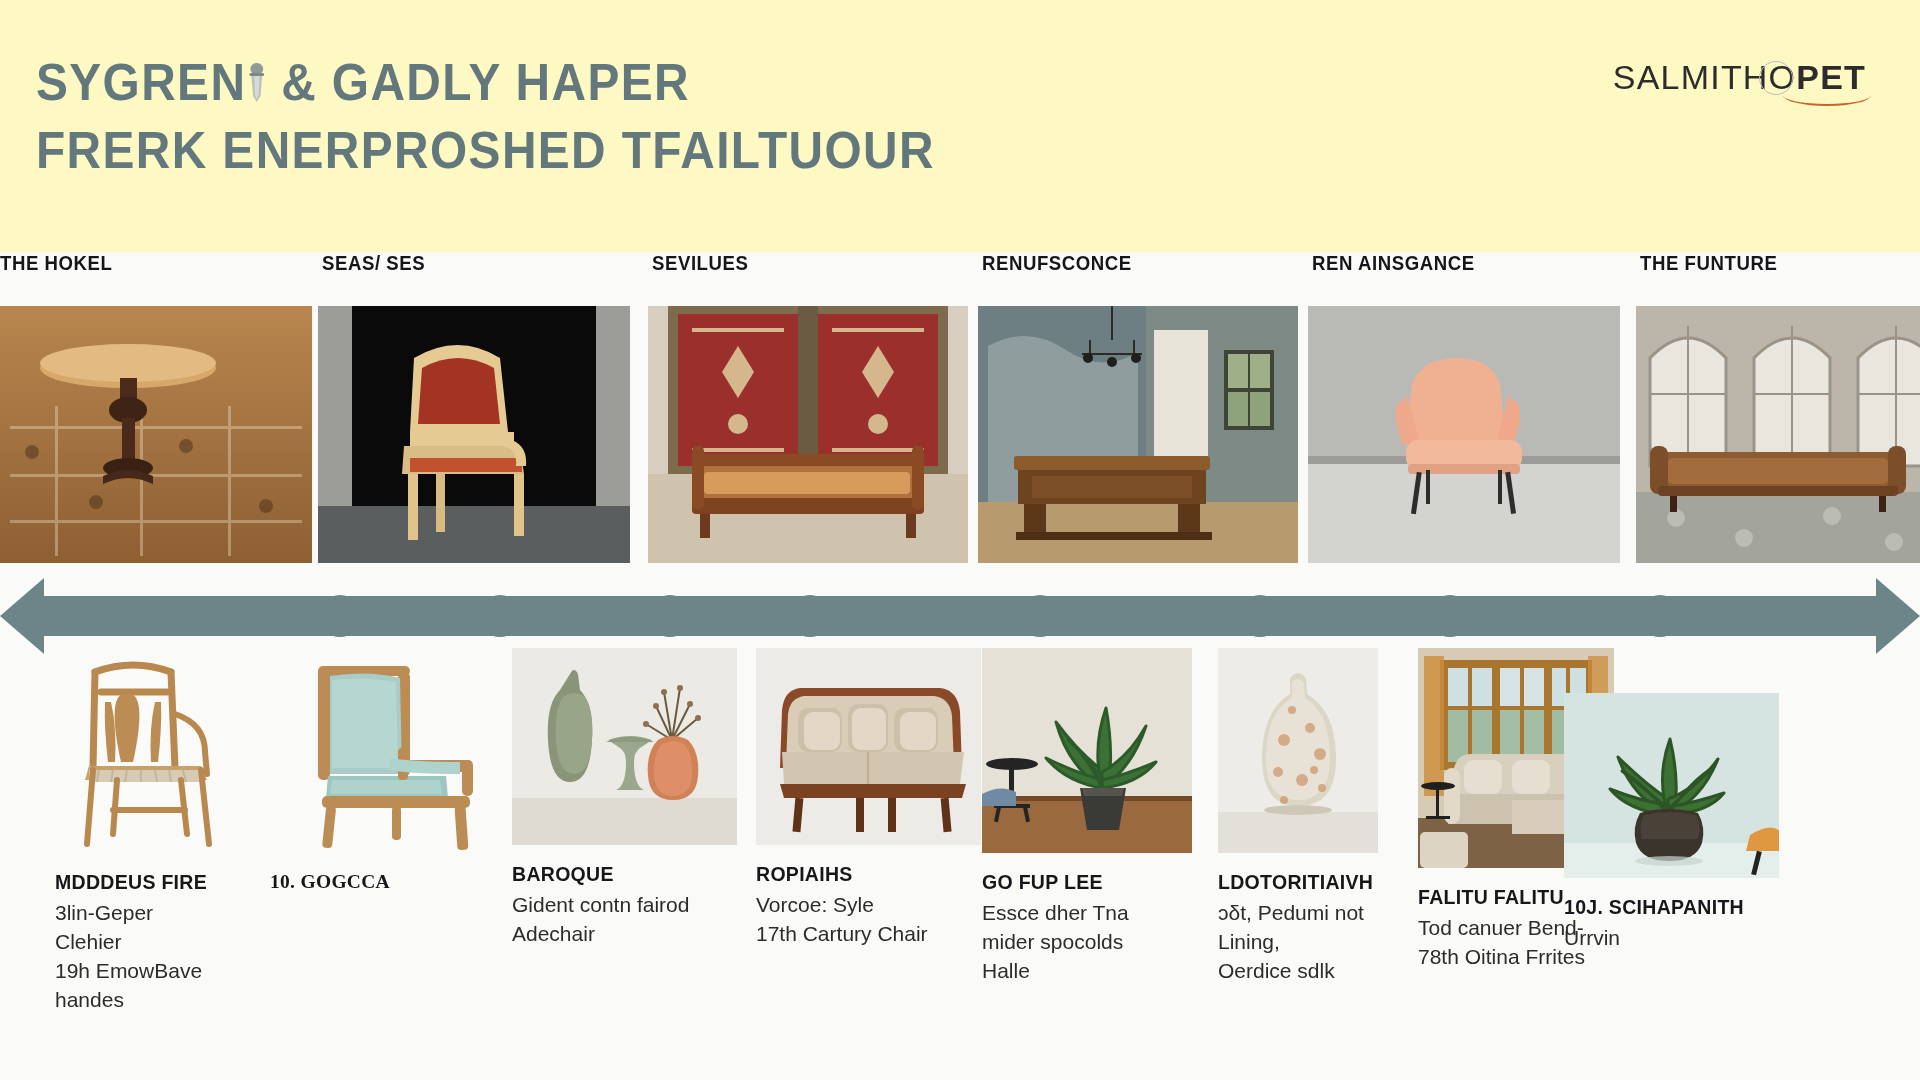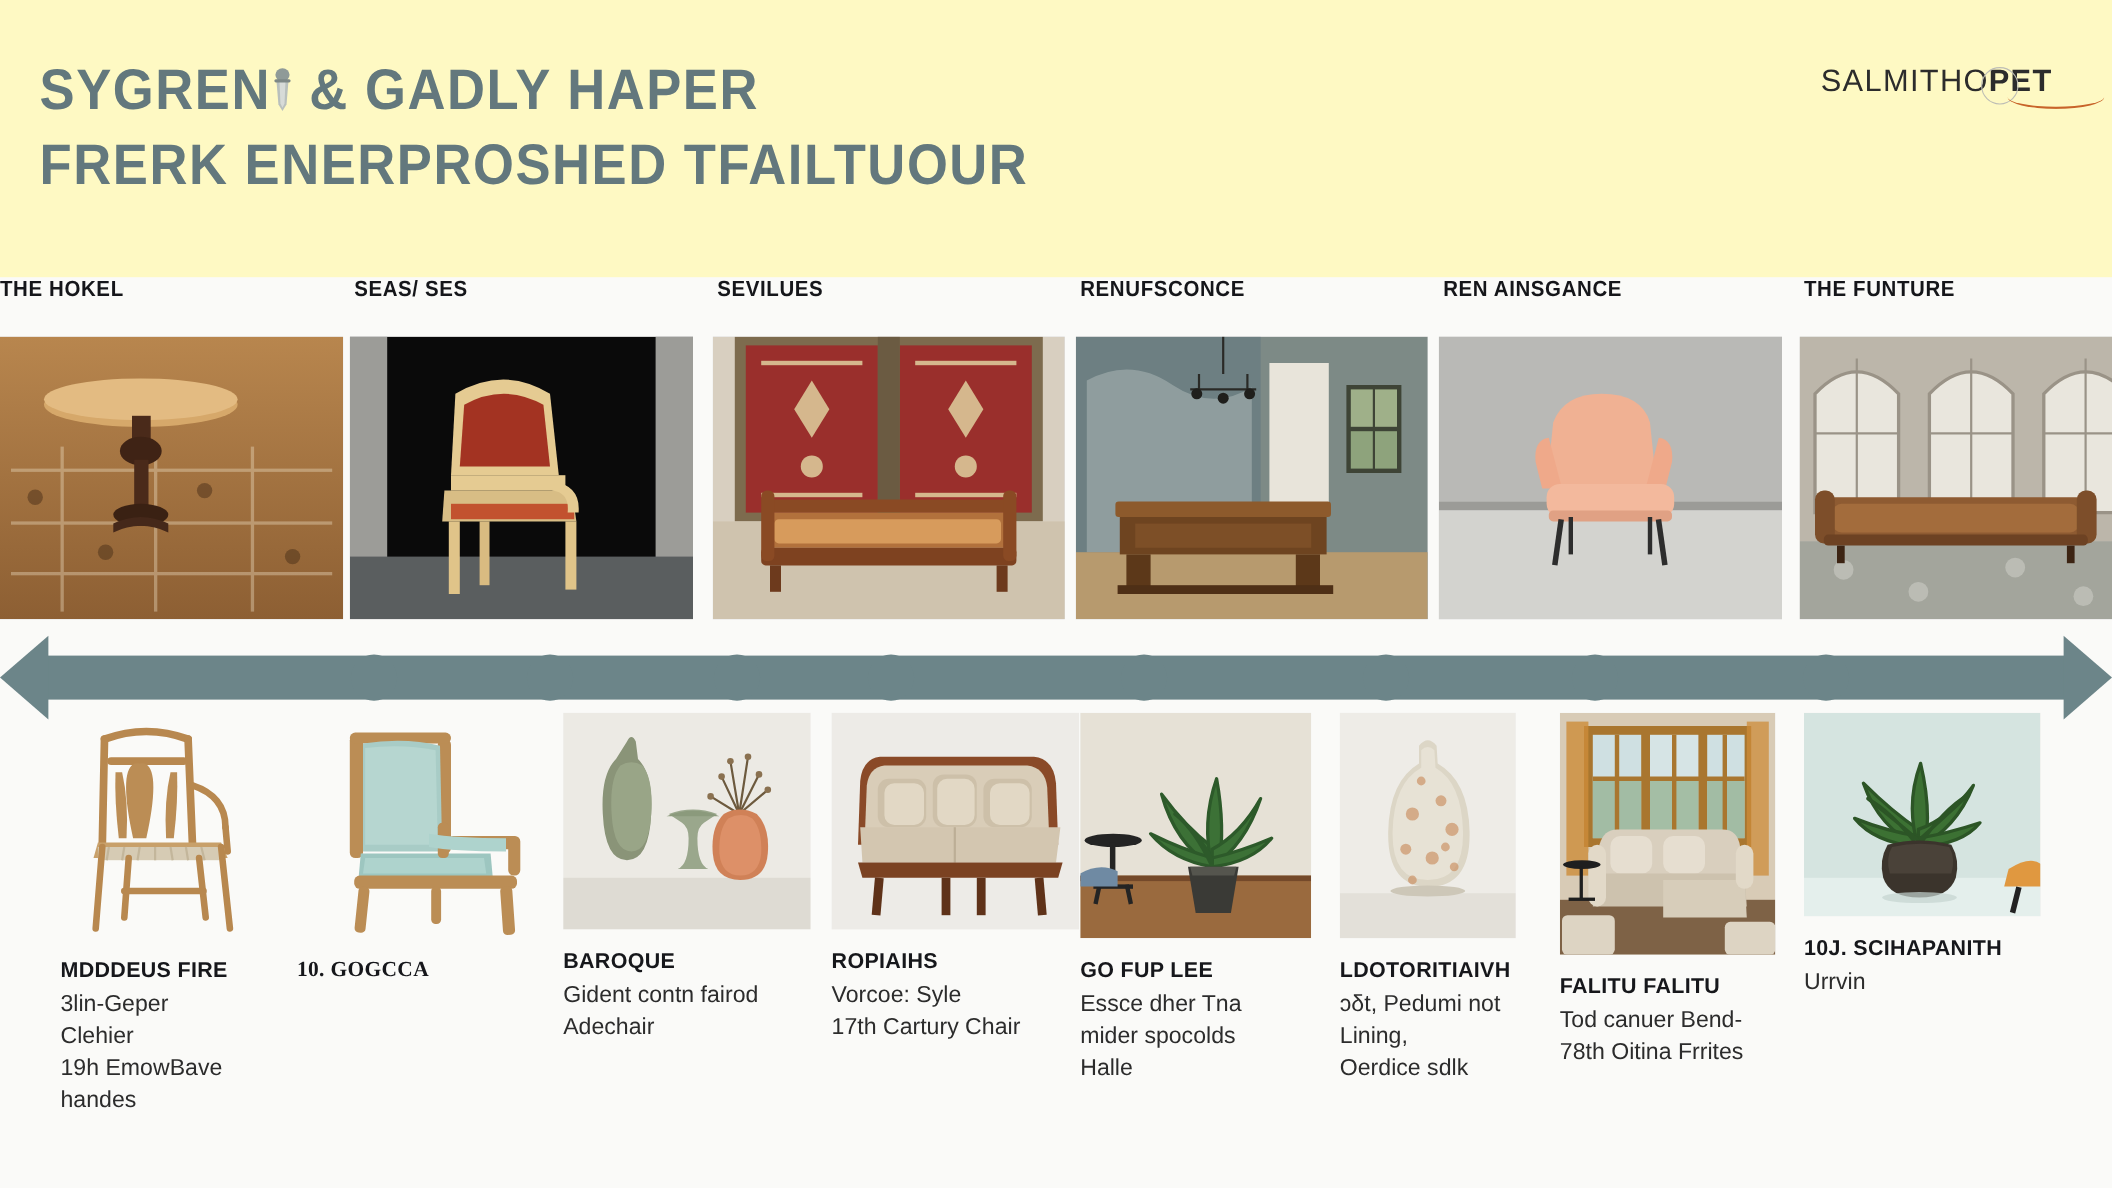--- a/index.html
+++ b/index.html
@@ -28,21 +28,21 @@
   .title-line .glyph {
     display:inline-block;
     width:22px; height:46px;
     vertical-align:-8px;
     position:relative;
   }
   .title-line .glyph svg { position:absolute; left:0; top:0; }
 
   .logo { position:absolute; right:54px; top:58px; text-align:right; }
   .logo-text {
-    font-size:28px;
+    font-size:34px;
     letter-spacing:1.2px;
     color:#2c2c2c;
     font-weight:300;
     white-space:nowrap;
     position:relative;
     display:inline-block;
   }
   .logo-text .bold { font-weight:700; }
   .logo-ring {
     position:absolute;
@@ -553,21 +553,21 @@
  <g fill="#1f1f1f">
             <ellipse cx="20" cy="138" rx="17" ry="4"></ellipse>
             <rect x="18" y="140" width="3" height="30"></rect>
             <rect x="8" y="168" width="24" height="3"></rect>
           </g>
 </svg>
       </div>
       <div class="card-title">FALITU FALITU</div>
       <div class="card-desc">Tod canuer Bend-<br>78th Oitina Frrites</div>
     </div>
-    <div class="card" style="left: 1640px; width: 215px;">
+    <div class="card" style="left: 1564px; width: 215px; margin-top: 45px;">
       <div class="card-img" style="width: 215px; height: 185px;">
         <svg class="fill" viewBox="0 0 215 185" preserveAspectRatio="none">
  <rect width="215" height="185" fill="#d5e4e0"></rect>
  <rect x="0" y="150" width="215" height="35" fill="#e4efec"></rect>
  <g stroke="#2c5526" stroke-width="3" fill="#3c7133" stroke-linejoin="round">
   <path d="M104 122 q-36 -18 -50 -58 q26 26 50 42z"></path>
   <path d="M104 122 q-12 -38 2 -76 q10 42 4 76z"></path>
   <path d="M104 122 q34 -16 50 -56 q-22 30 -50 40z"></path>
   <path d="M104 122 q-40 -4 -58 -26 q30 12 58 16z"></path>
   <path d="M104 122 q40 -2 56 -22 q-30 10 -56 14z"></path>

